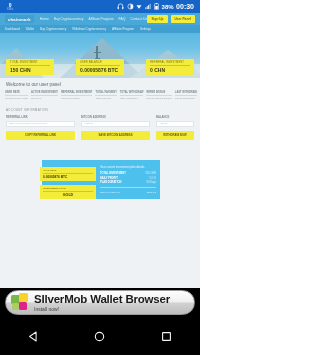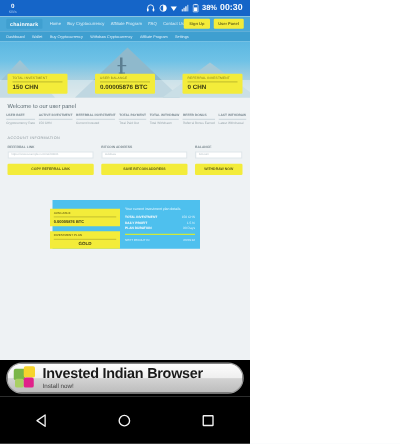--- a/index.html
+++ b/index.html
@@ -322,21 +322,21 @@
 
   <div class="ad">
     <div class="adbox">
       <div class="adlogo">
         <div class="sq sq-g"></div>
         <div class="sq sq-y"></div>
         <div class="sq sq-lg"></div>
         <div class="sq sq-p"></div>
       </div>
       <div class="adtext">
-        <div class="adtitle">Invested Indian Browser</div>
+        <div class="adtitle">SIlverMob Wallet Browser</div>
         <div class="adsub">Install now!</div>
       </div>
     </div>
   </div>
 
   <div class="navbar">
     <div class="nb">
       <svg width="13" height="13" viewBox="0 0 20 20">
           <path d="M14 3 L4 10 L14 17 Z" fill="none" stroke="#f2f2f2" stroke-width="1.6" stroke-linejoin="round"></path>
         </svg>

